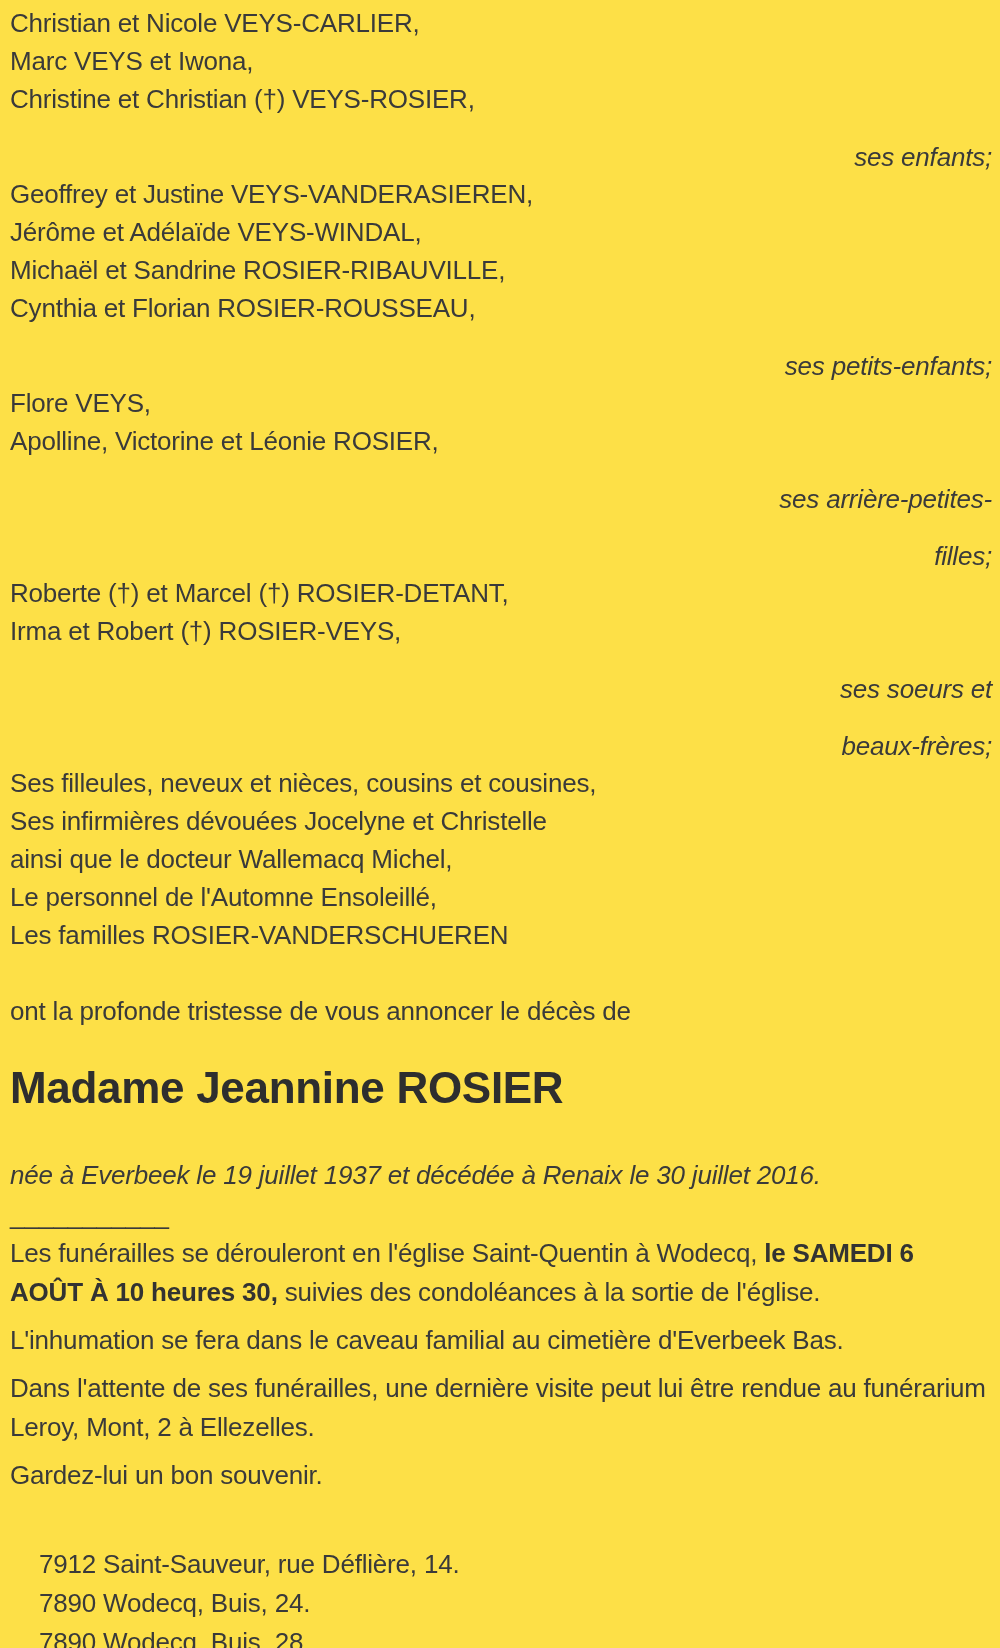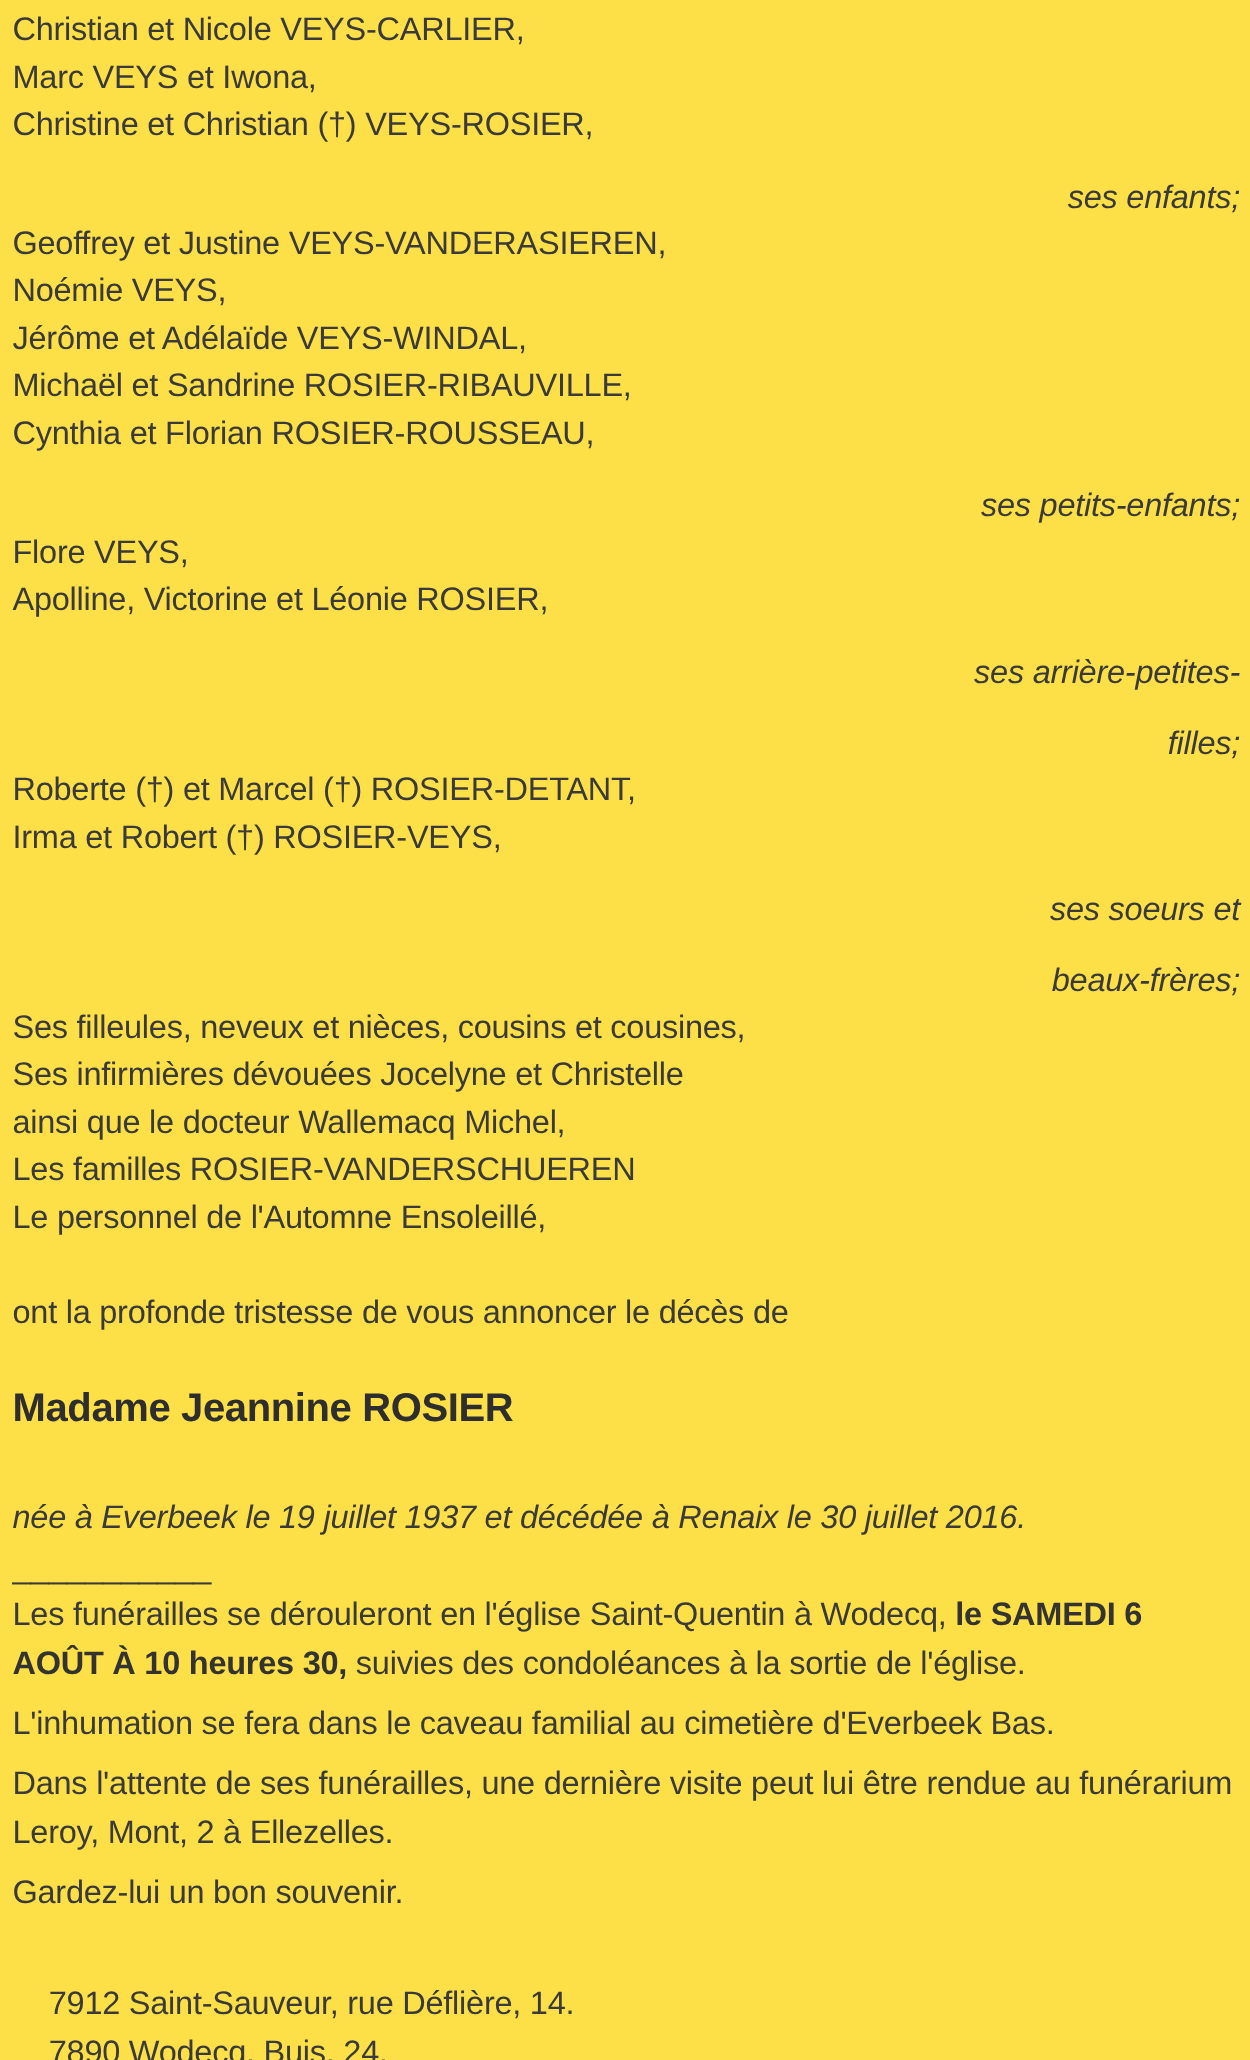--- a/index.html
+++ b/index.html
@@ -17,21 +17,21 @@
     font-size:26px;
     letter-spacing:-0.2px;
     padding:4px 8px 0 10px;
     overflow:hidden;
   }
   .name     { line-height:38px; font-weight:400; white-space:nowrap; }
   .relation { line-height:35px; font-style:italic; text-align:right;margin-top:22px; }
   .announcement { margin-top:38px; line-height:38px; }
   .title {
     margin-top:34px;
-    font-size:32px;
+    font-size:44px;
     line-height:48px;
     font-weight:700;
     letter-spacing:-0.3px;
     color:#2e2e2e;
   }
   .life    { margin-top:44px; line-height:38px;font-style:italic; }
   .divider { margin-top:6px; line-height:30px; letter-spacing:0; color:#3a3a3a; }
   .para       { margin-top:9px; line-height:39px; }
   .para.first { margin-top:4px; }
   .para strong { font-weight:700; color:#333332; }
@@ -44,41 +44,40 @@
 <main class="doc">
 
   <section>
 
     <p class="name">Christian et Nicole VEYS-CARLIER,</p>
     <p class="name">Marc VEYS et Iwona,</p>
     <p class="name">Christine et Christian (†) VEYS-ROSIER,</p>
     <p class="relation">ses enfants;</p>
 
     <p class="name">Geoffrey et Justine VEYS-VANDERASIEREN,</p>
-    <p class="name">Noémie VEYS,</p>
     <p class="name">Jérôme et Adélaïde VEYS-WINDAL,</p>
     <p class="name">Michaël et Sandrine ROSIER-RIBAUVILLE,</p>
     <p class="name">Cynthia et Florian ROSIER-ROUSSEAU,</p>
     <p class="relation">ses petits-enfants;</p>
 
     <p class="name">Flore VEYS,</p>
     <p class="name">Apolline, Victorine et Léonie ROSIER,</p>
     <p class="relation">ses arrière-petites-</p>
     <p class="relation">filles;</p>
 
     <p class="name">Roberte (†) et Marcel (†) ROSIER-DETANT,</p>
     <p class="name">Irma et Robert (†) ROSIER-VEYS,</p>
     <p class="relation">ses soeurs et</p>
     <p class="relation">beaux-frères;</p>
 
     <p class="name">Ses filleules, neveux et nièces, cousins et cousines,</p>
     <p class="name">Ses infirmières dévouées Jocelyne et Christelle</p>
     <p class="name">ainsi que le docteur Wallemacq Michel,</p>
+    <p class="name">Le personnel de l'Automne Ensoleillé,</p>
     <p class="name">Les familles ROSIER-VANDERSCHUEREN</p>
-    <p class="name">Le personnel de l'Automne Ensoleillé,</p>
   </section>
 
   <p class="announcement">ont la profonde tristesse de vous annoncer le décès de</p>
 
   <h1 class="title">Madame Jeannine ROSIER</h1>
 
   <p class="life">née à Everbeek le 19 juillet 1937 et décédée à Renaix le 30 juillet 2016.</p>
 
   <div class="divider">___________</div>
 

